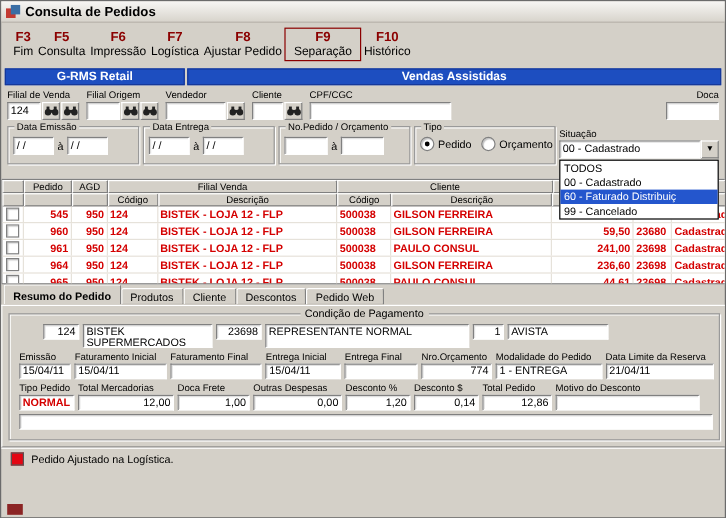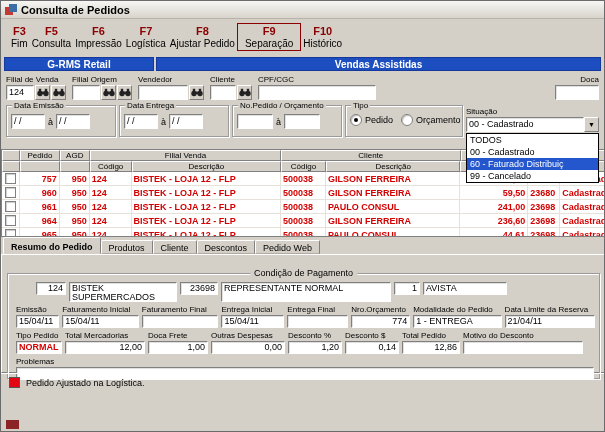--- a/index.html
+++ b/index.html
@@ -83,21 +83,21 @@
   .checkbox{width:9px;height:9px;background:#fff;border:1px solid #808080;
     box-shadow:inset 1px 1px 1px rgba(0,0,0,.2);margin:auto;}
   
   .tabs{position:absolute;left:0;top:236px;right:0;height:17px;display:flex;align-items:flex-end;padding-left:2px;box-sizing:border-box;}
   .tab{background:var(--window-gray,#d4d0c8);border:1px solid;border-color:#fff #808080 #b0aca4 #fff;
     border-radius:2px 2px 0 0;font-size:9px;padding:2px 7px 1px;height:14px;box-sizing:border-box;
     white-space:nowrap;cursor:pointer;}
   .tab.active{font-weight:bold;height:17px;padding-top:4px;border-bottom-color:var(--window-gray,#d4d0c8);position:relative;z-index:2;}
   
   .resumo{position:absolute;left:0;top:253px;width:605px;height:119px;box-sizing:border-box;
-    background:var(--window-gray,#d4d0c8);border:1px solid;border-color:#fff #808080 #808080 #fff;padding:18px 5px 2px;}
+    background:var(--window-gray,#d4d0c8);border:1px solid;border-color:#fff #808080 #808080 #fff;padding:6px 5px 2px;}
   .groupbox{position:relative;border:1px solid #9a9a9a;box-shadow:1px 1px 0 #fff,inset 1px 1px 0 #fff;
     height:106px;box-sizing:border-box;padding:8px 4px 2px;}
   .gb-center-title{position:absolute;top:-6px;left:50%;transform:translateX(-50%);
     background:var(--window-gray,#d4d0c8);font-size:9px;padding:0 4px;white-space:nowrap;}
   .val{background:#fff;box-sizing:border-box;height:13px;
     border:1px solid #808080;border-right-color:#fff;border-bottom-color:#fff;
     box-shadow:inset 1px 1px 0 rgba(0,0,0,0.12);
     font-size:9px;line-height:11px;padding:0 2px;white-space:nowrap;overflow:hidden;display:flex;align-items:center;}
   .val.num{justify-content:flex-end;}
   .val.name{height:20px;white-space:normal;line-height:9px;align-items:flex-start;padding-top:1px;}
@@ -326,21 +326,21 @@
       <div class="hc cw135">Descrição</div>
       <div class="hc cw68">Valor Pedido</div>
       <div class="hc cw32">Ve</div>
       <div class="hc cw45"></div>
     </div>
 
     <div class="grow">
       <div class="dc cw18">
           <span class="checkbox"></span>
         </div>
-      <div class="dc cw40 ar">757</div>
+      <div class="dc cw40 ar">545</div>
       <div class="dc cw30 ar">950</div>
       <div class="dc cw42">124</div>
       <div class="dc cw150">BISTEK - LOJA 12 - FLP</div>
       <div class="dc cw45">500038</div>
       <div class="dc cw135">GILSON FERREIRA</div>
       <div class="dc cw68 ar">31,04</div>
       <div class="dc cw32">23698</div>
       <div class="dc cw45">Cadastrado</div>
     </div>
     <div class="grow">
@@ -493,21 +493,20 @@
           <div class="f-label">Total Pedido</div>
           <div class="val num">12,86</div>
         </div>
         <div class="fstack" style="width:120px">
           <div class="f-label">Motivo do Desconto</div>
           <div class="val"></div>
         </div>
       </div>
 
       <div class="problemas">
-        <div class="f-label">Problemas</div>
         <div class="val" style="width:578px"></div>
       </div>
     </div>
   </div>
 
   <div class="legend-bar">
     <span class="legend-swatch"></span>
     <span class="legend-text">Pedido Ajustado na Logística.</span>
   </div>
 

